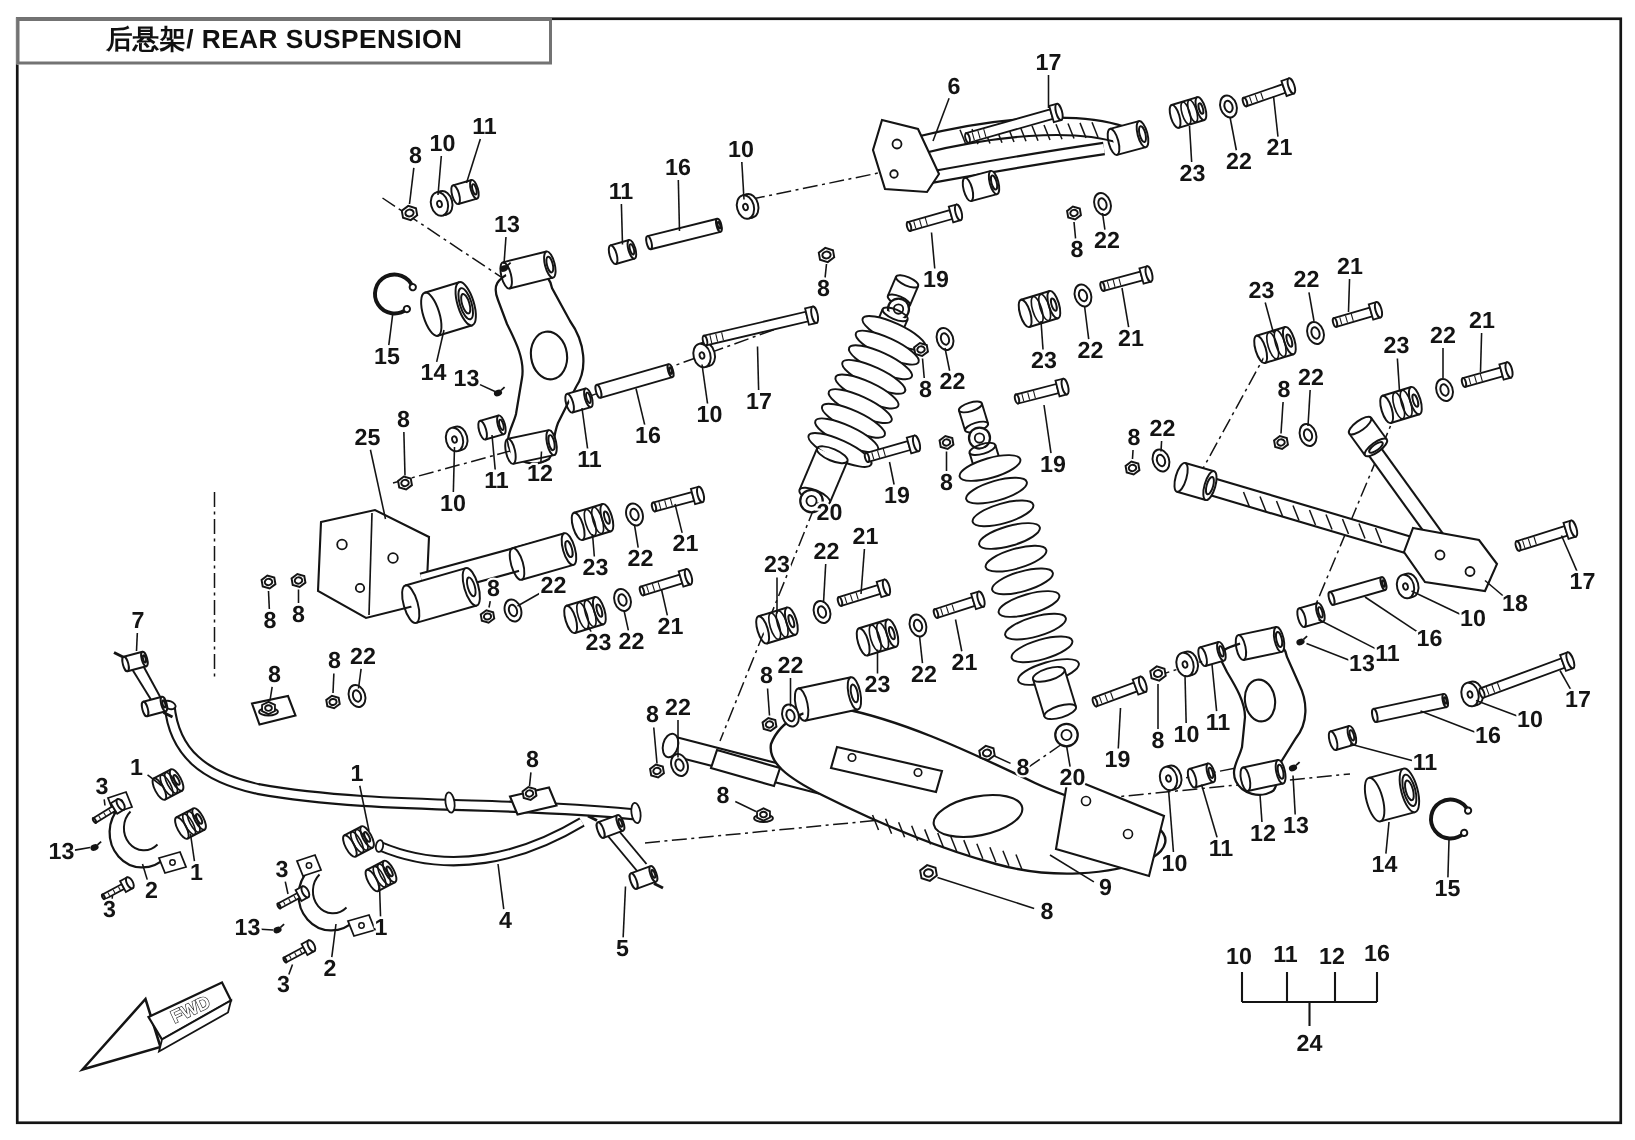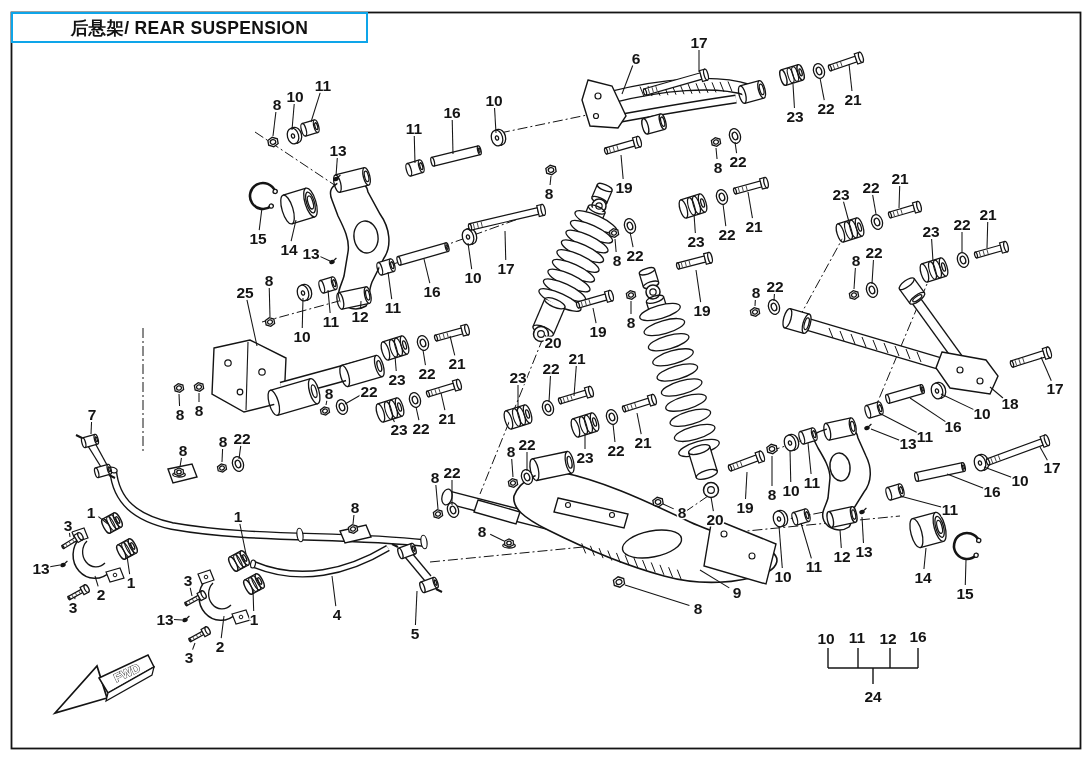--- a/index.html
+++ b/index.html
@@ -1,21 +1,21 @@
 <!DOCTYPE html>
 <html><head>
 <meta charset="utf-8">
 <style>
   html,body{margin:0;padding:0;background:#fff;}
   .canvas{position:relative;width:1090px;height:760px;background:#ffffff;
           font-family:"Liberation Sans", sans-serif;overflow:hidden;}
   .canvas svg{position:absolute;left:0;top:0;}
   .title-box{position:absolute;left:11px;top:12px;width:357px;height:31px;
-             border:2px solid #0ea5e9;background:#fff;box-sizing:border-box;
-             display:flex;align-items:center;justify-content:center;z-index:3;}
+             border:2px solid #737373;background:#fff;box-sizing:border-box;
+             display:flex;align-items:flex-start;justify-content:center;z-index:3;}
   .title-box span{font-weight:bold;font-size:17.5px;color:#111;letter-spacing:.3px;
                   white-space:nowrap;}
 </style>
 </head>
 <body>
 
 <div class="canvas">
   <svg id="diagram-svg" width="1090" height="760" viewBox="0 0 1090 760">
     <rect x="11.5" y="12.5" width="1069" height="736" fill="none" stroke="#141414" stroke-width="1.8"></rect>
     <g id="layer-dash">

